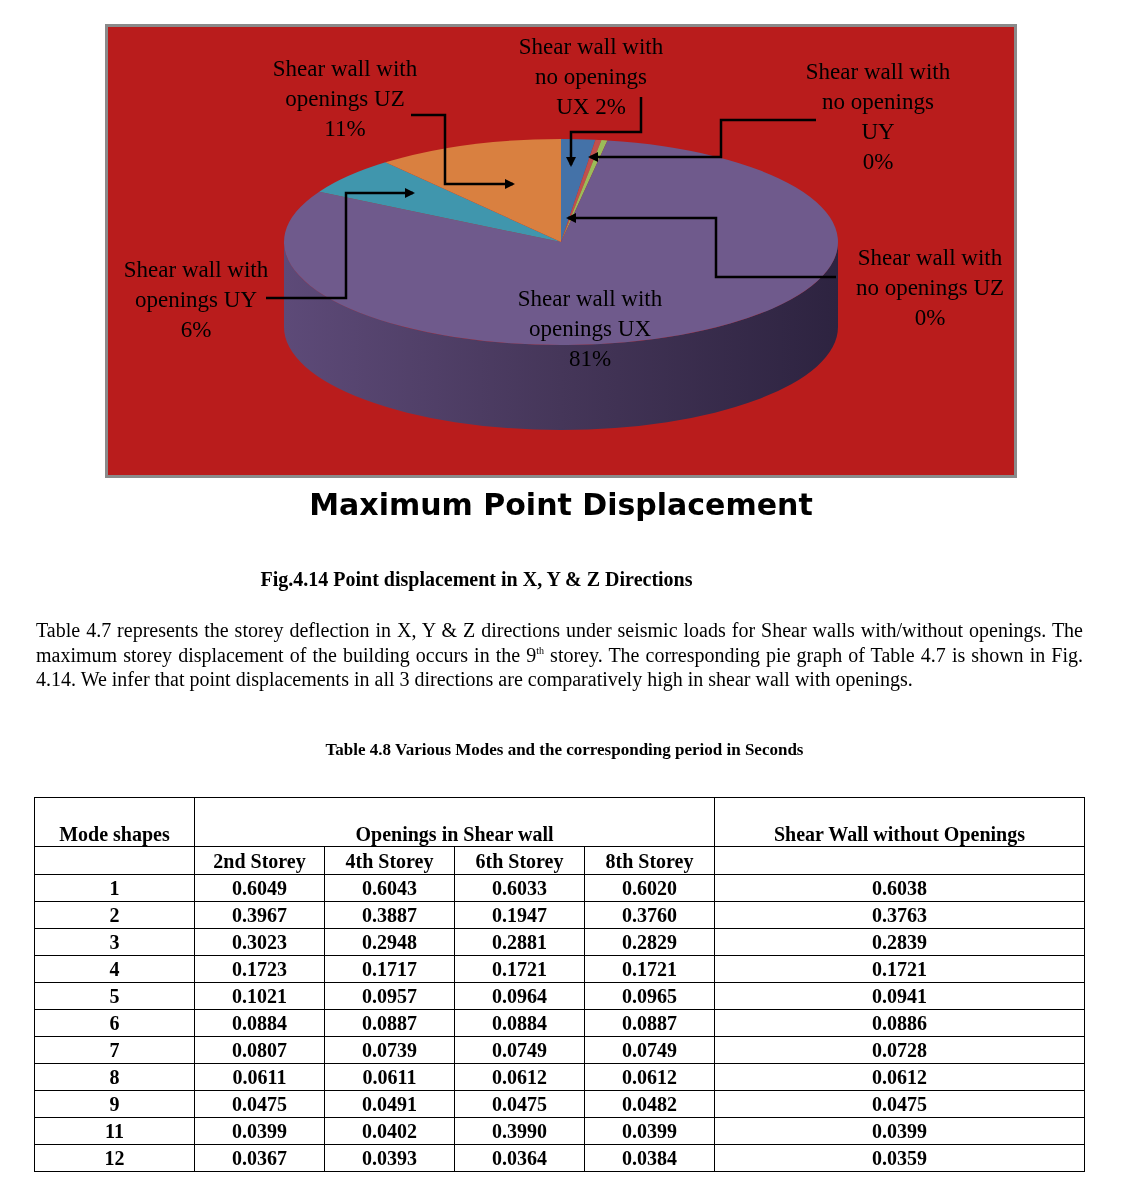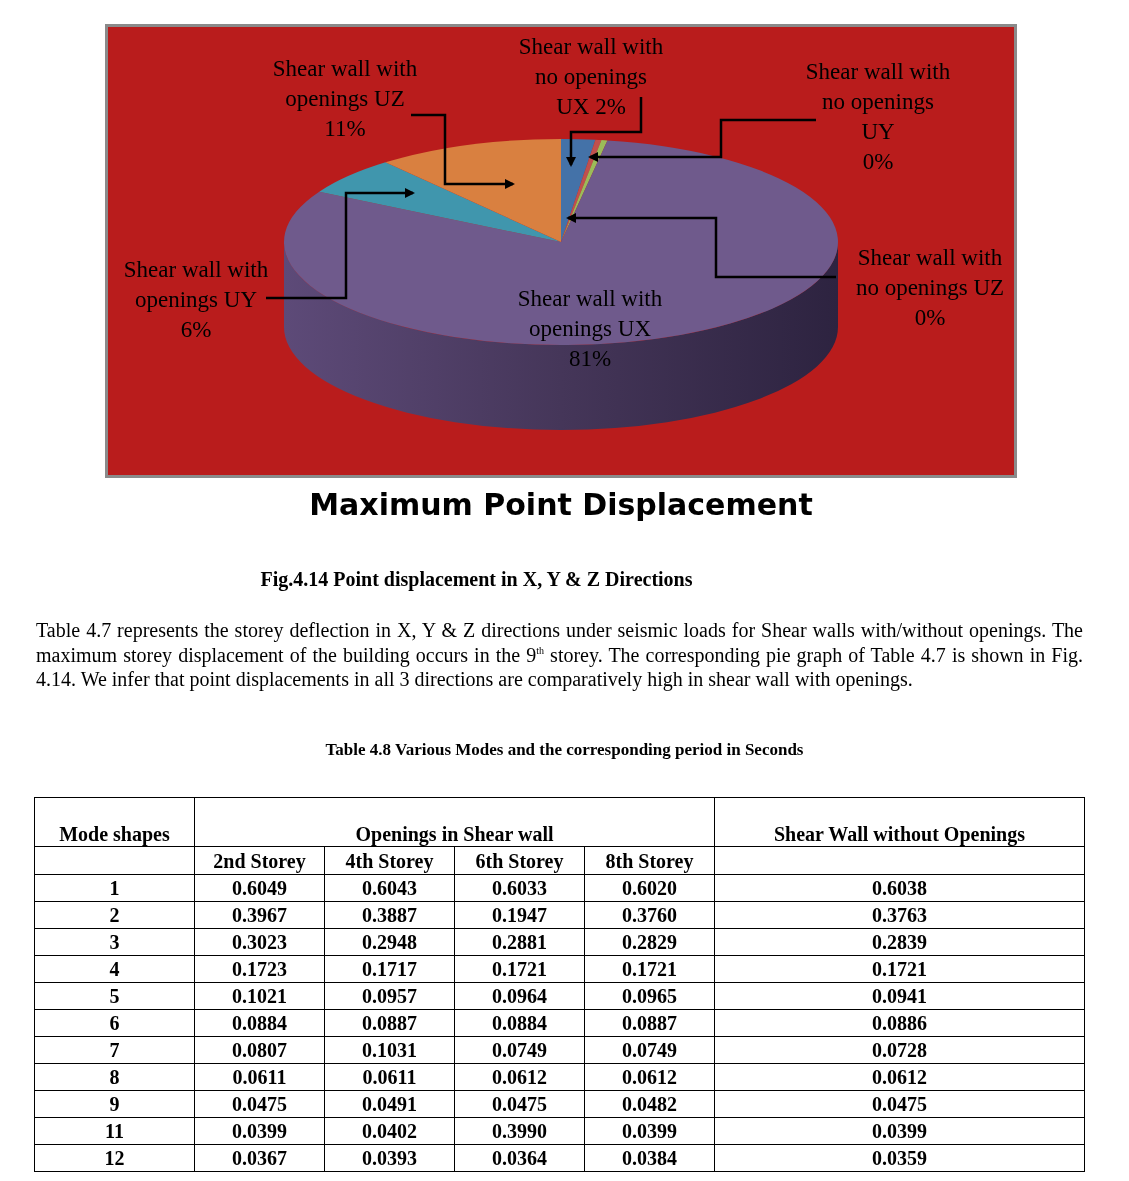--- a/index.html
+++ b/index.html
@@ -143,21 +143,21 @@
         <td>6</td>
         <td>0.0884</td>
         <td>0.0887</td>
         <td>0.0884</td>
         <td>0.0887</td>
         <td>0.0886</td>
       </tr>
       <tr>
         <td>7</td>
         <td>0.0807</td>
-        <td>0.1031</td>
+        <td>0.0739</td>
         <td>0.0749</td>
         <td>0.0749</td>
         <td>0.0728</td>
       </tr>
       <tr>
         <td>8</td>
         <td>0.0611</td>
         <td>0.0611</td>
         <td>0.0612</td>
         <td>0.0612</td>

